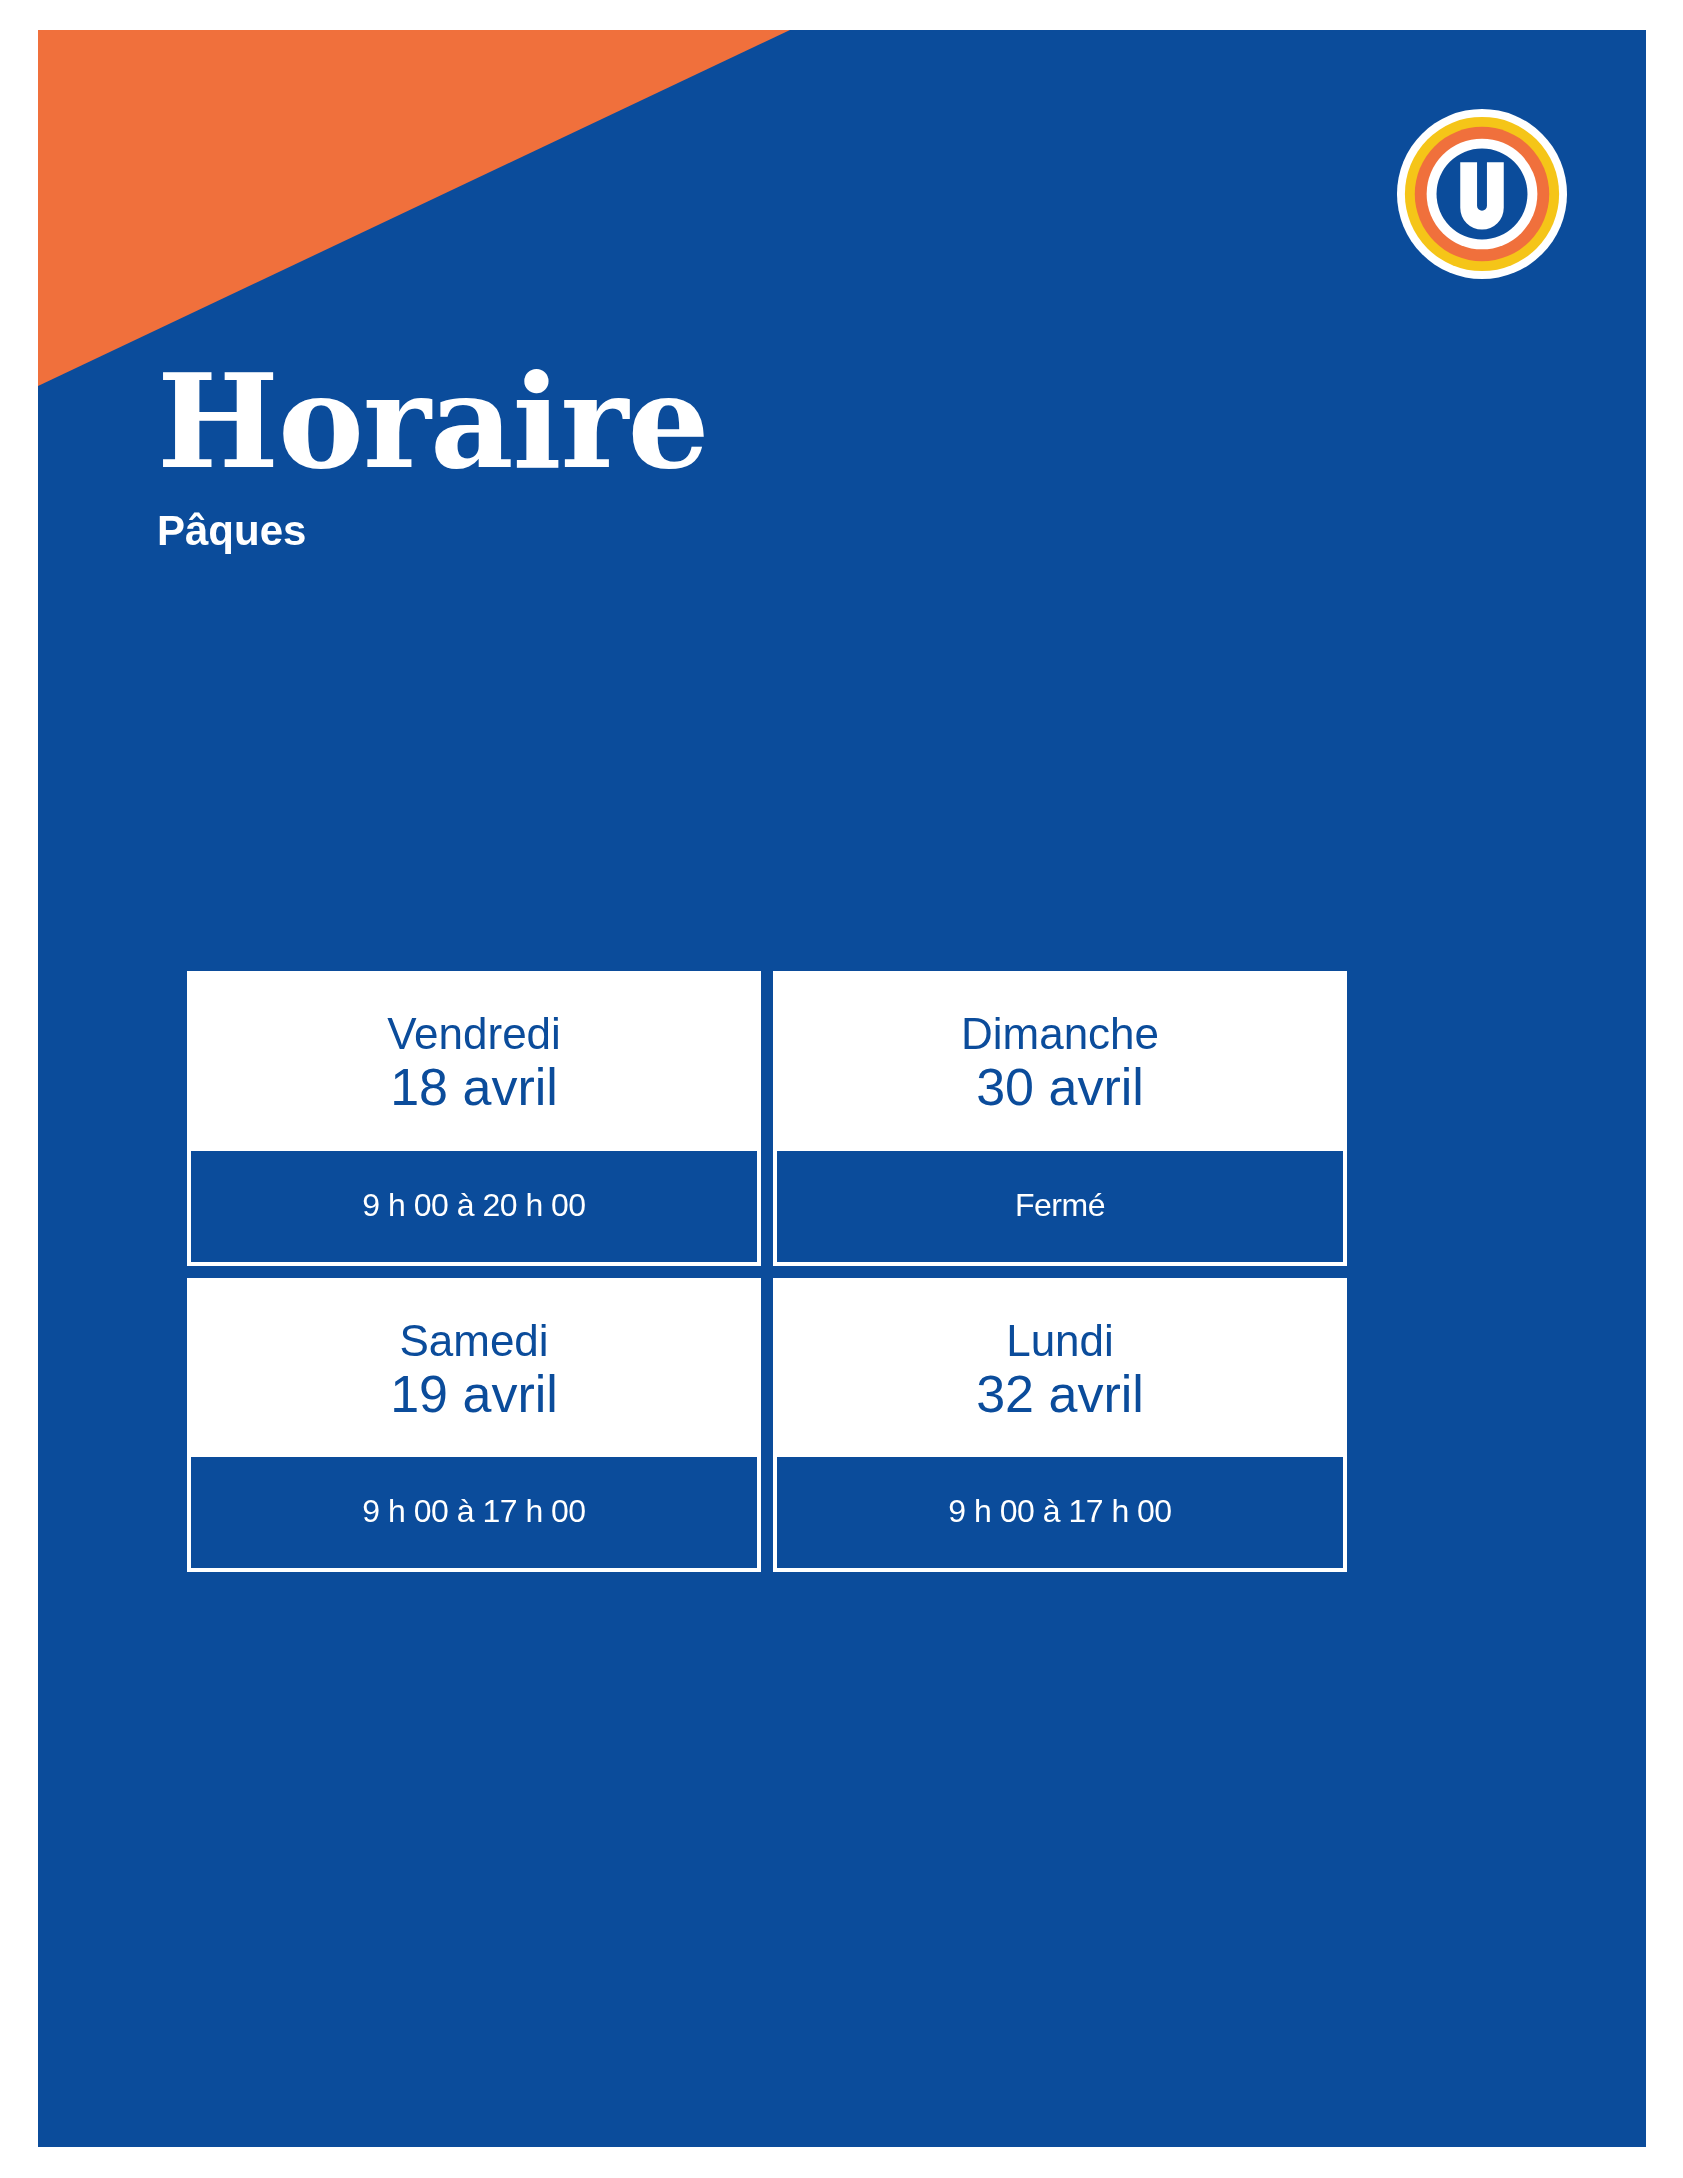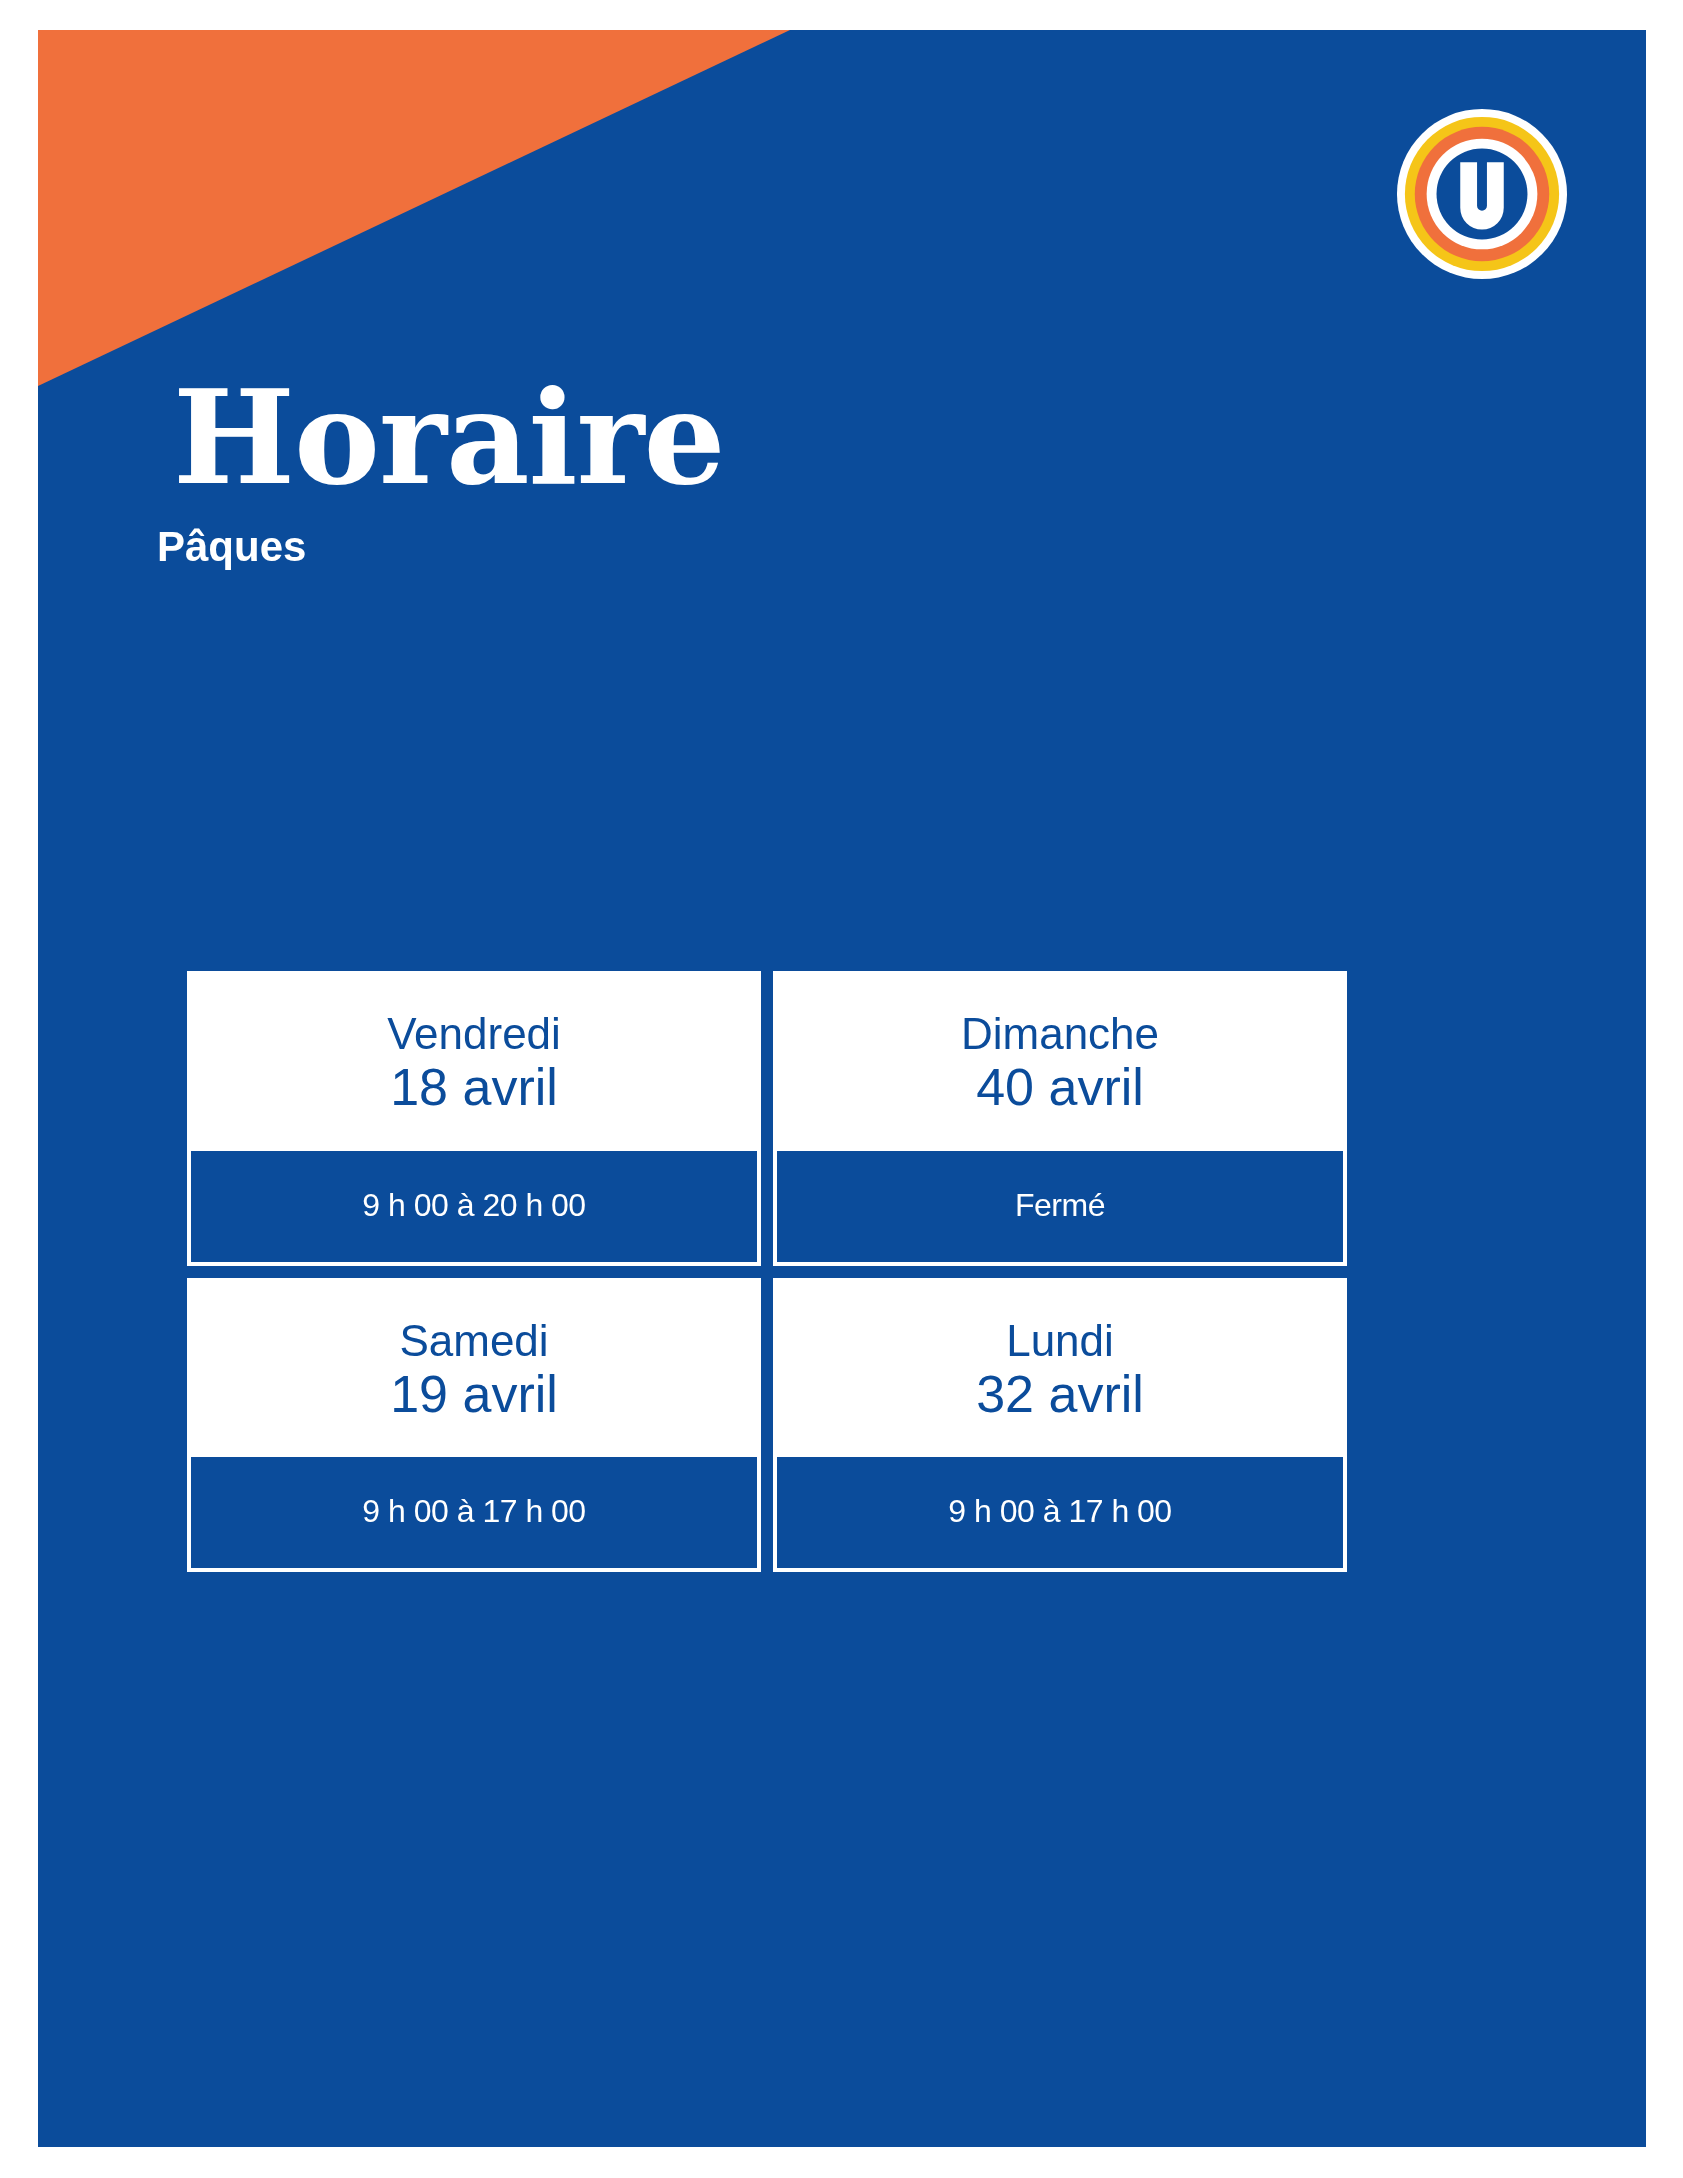--- a/index.html
+++ b/index.html
@@ -52,21 +52,21 @@
     top: 327px;
     width: 891px;
   }
   .title-main {
     font-family: "DejaVu Serif", "Liberation Serif", serif;
     font-weight: 700;
     font-size: 129px;
     line-height: 1.0;
     color: #ffffff;
     letter-spacing: -1px;
-    margin: 16px;
+    margin: 0;
   }
   .title-sub {
     font-family: "Liberation Sans", sans-serif;
     font-weight: 700;
     font-size: 42px;
     line-height: 1.1;
     color: #ffffff;
     margin: 22px 0 0 0;
   }
 
@@ -144,21 +144,21 @@
       <div class="card-head">
         <div class="card-day">Vendredi</div>
         <div class="card-date">18 avril</div>
       </div>
       <div class="card-hours">9 h 00 à 20 h 00</div>
     </div>
 
     <div class="card">
       <div class="card-head">
         <div class="card-day">Dimanche</div>
-        <div class="card-date">40 avril</div>
+        <div class="card-date">30 avril</div>
       </div>
       <div class="card-hours">Fermé</div>
     </div>
 
     <div class="card">
       <div class="card-head">
         <div class="card-day">Samedi</div>
         <div class="card-date">19 avril</div>
       </div>
       <div class="card-hours">9 h 00 à 17 h 00</div>

